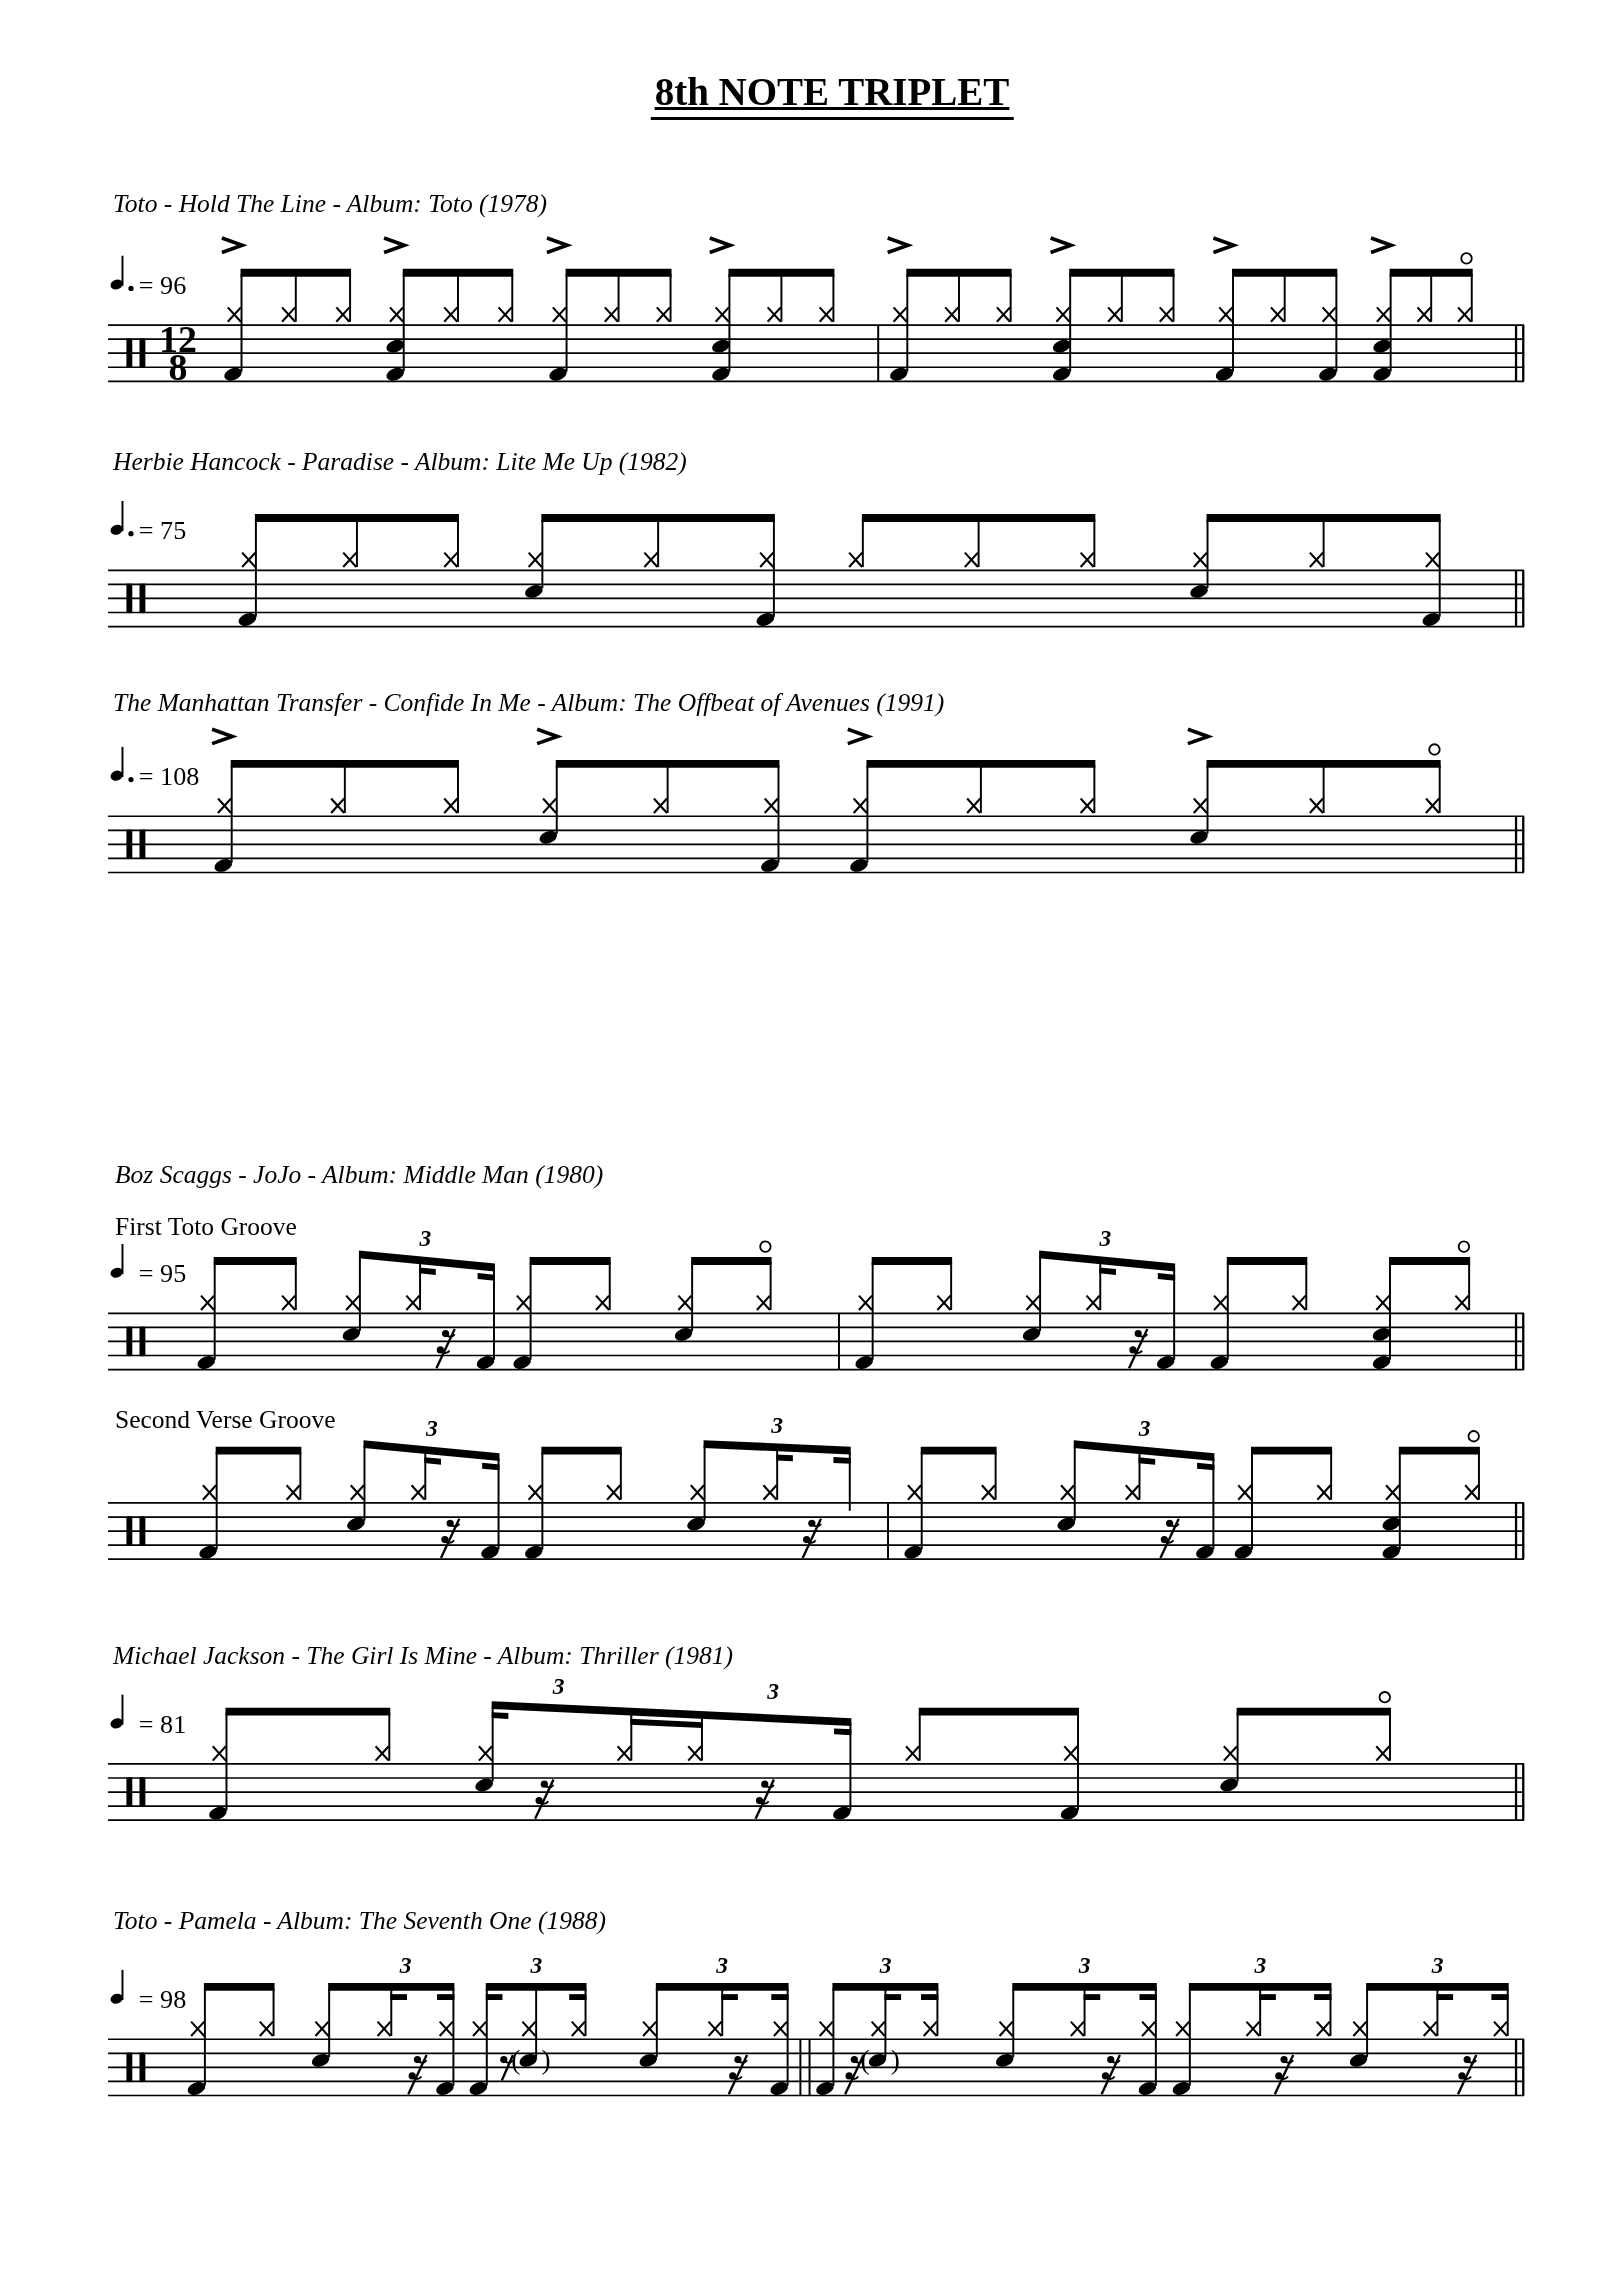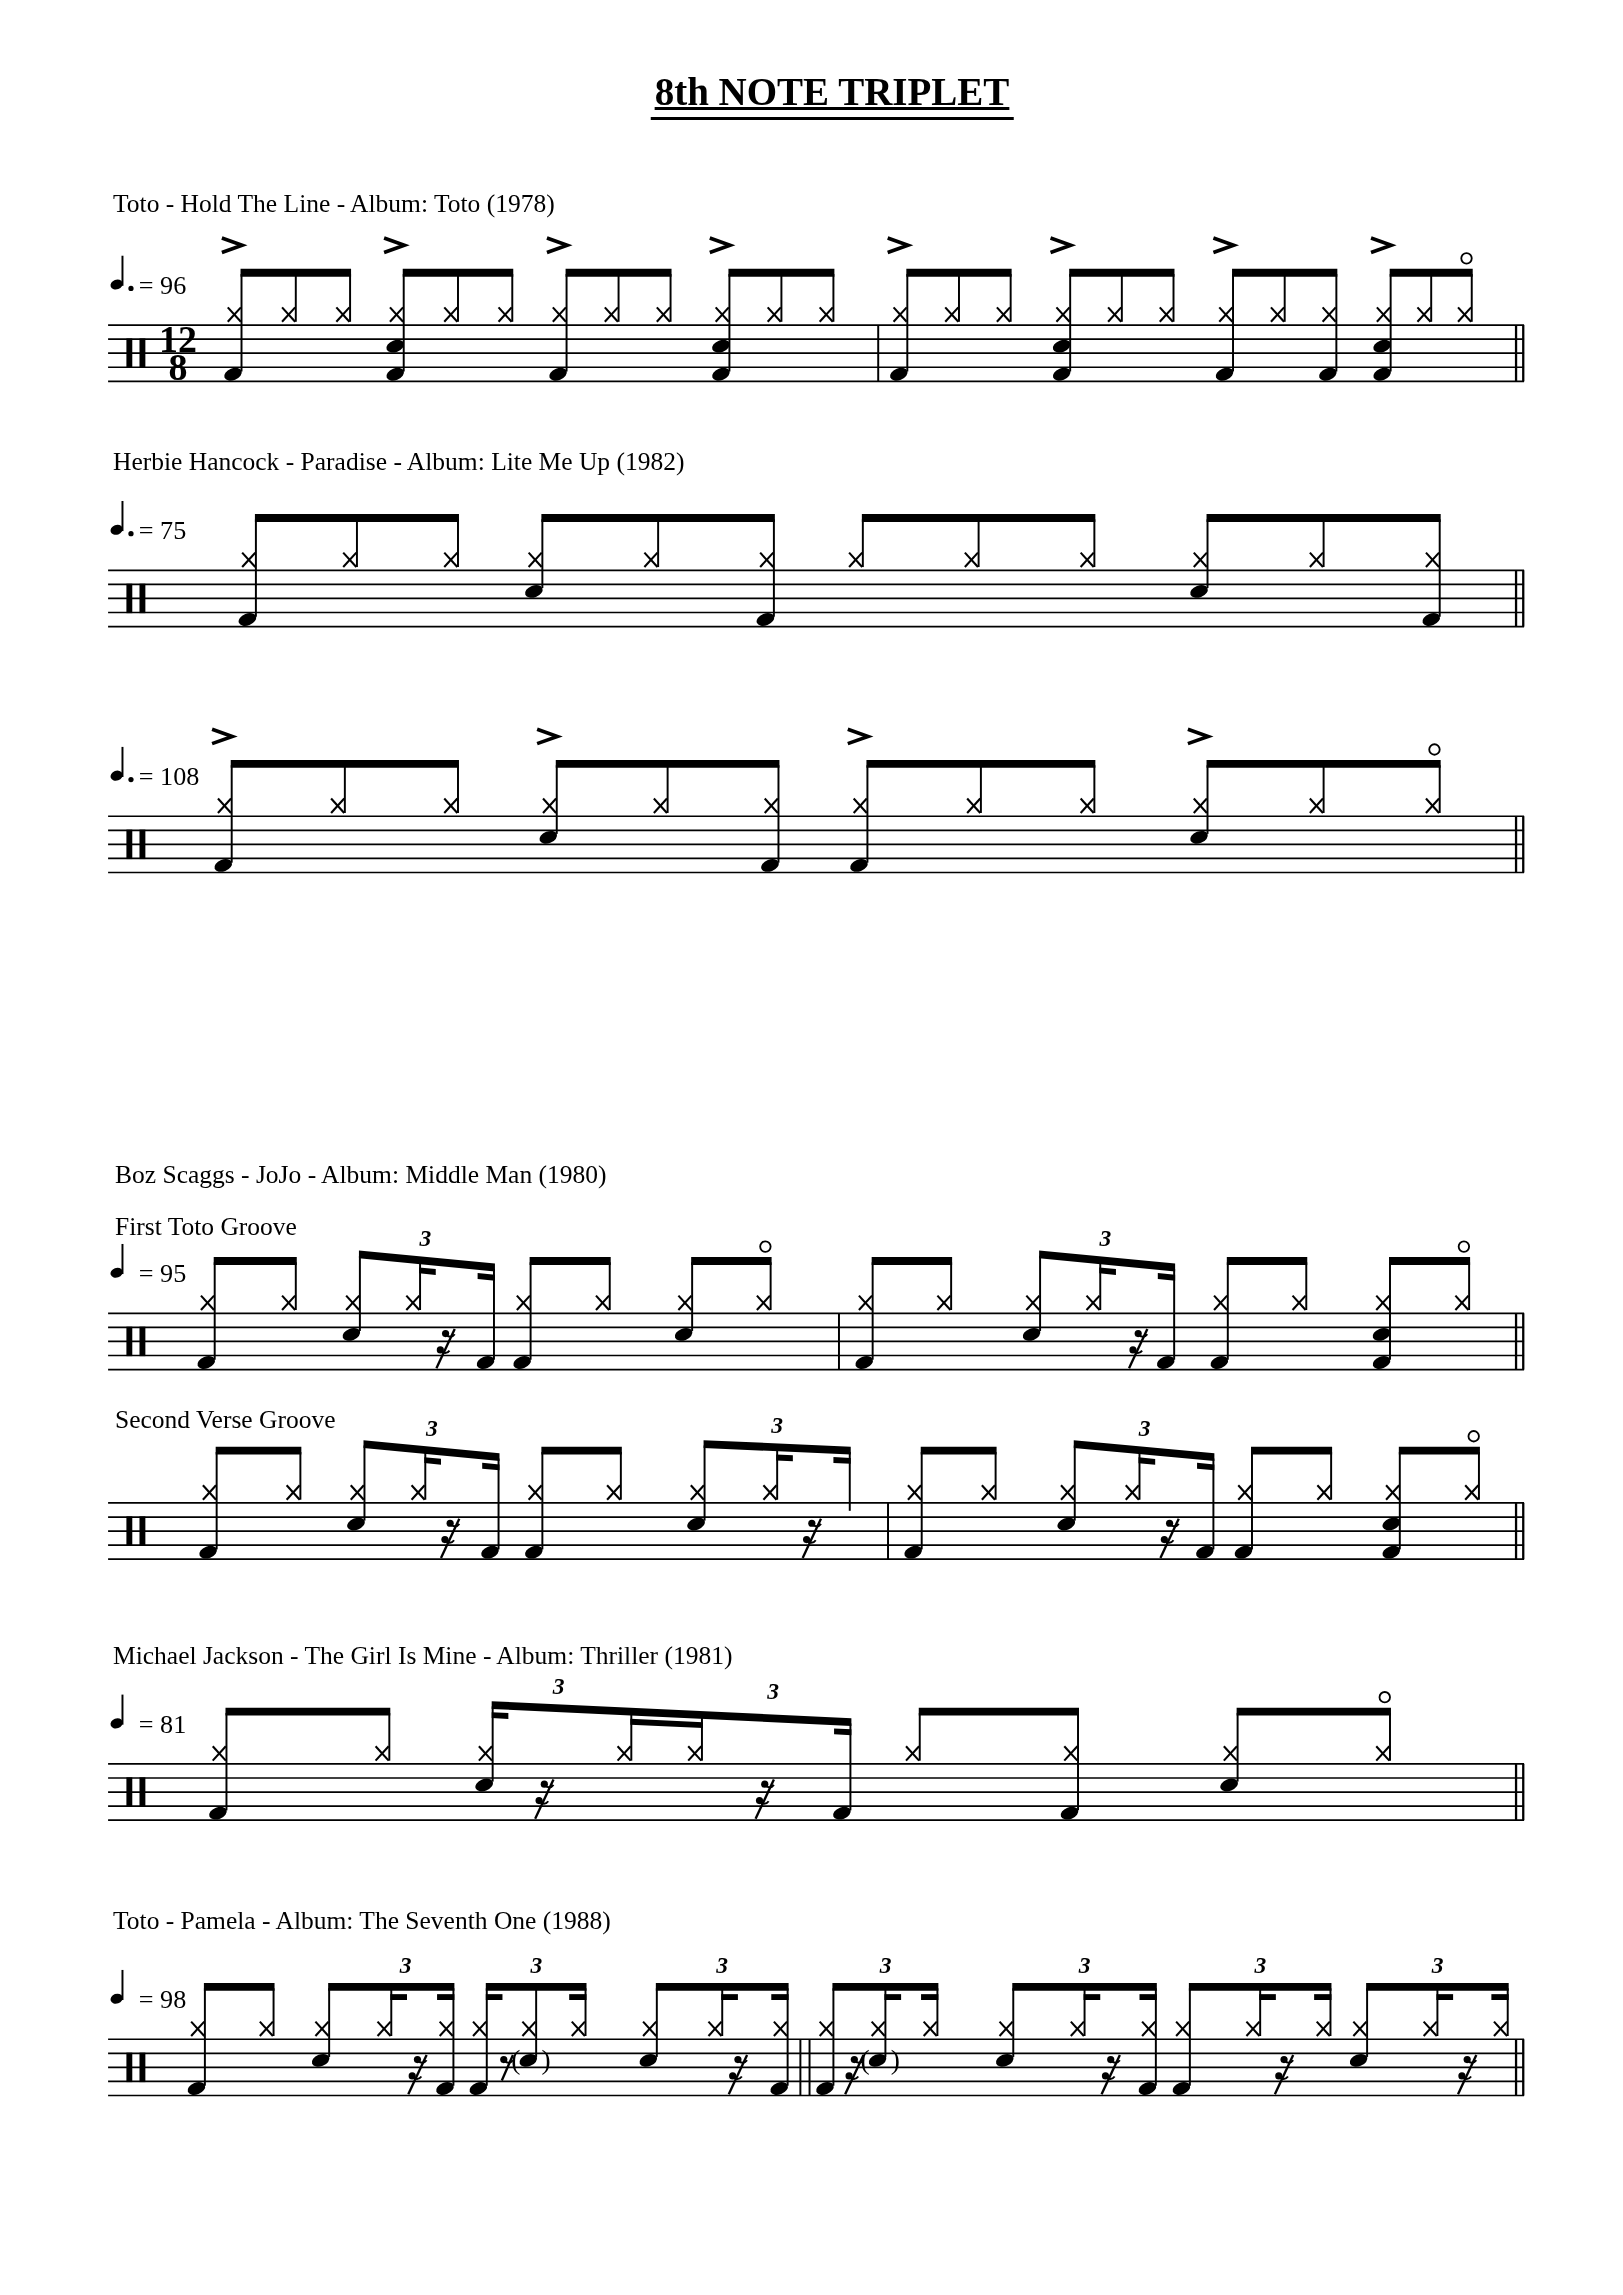--- a/index.html
+++ b/index.html
@@ -2,21 +2,21 @@
 <html style="font-size:10.5px"><head>
 <meta charset="utf-8">
 <style>
   html,body { margin:0; padding:0; background:#ffffff; }
   #page { position:relative; width:1623px; height:2295px; background:#ffffff; overflow:hidden;
           font-family:"Liberation Serif", serif; color:#000; }
   #score { position:absolute; top:0; left:0; }
   .section-title { position:absolute; transform:translateX(-50%); white-space:nowrap;
                    font-weight:bold; font-size:39px; letter-spacing:0px;
                    border-bottom:3.3px solid #000; padding:0 3.9px 2.6px 3.9px;text-decoration:underline; }
-  .song-title { position:absolute; font-size:25.5px; white-space:nowrap; }
+  .song-title { position:absolute; font-size:25.5px; white-space:nowrap;font-style:italic; }
   .song-subtitle { position:absolute; font-size:25.5px; white-space:nowrap; }
 </style>
 </head>
 <body>
 
 <div id="page">
   <svg id="score" width="1623" height="2295" viewBox="0 0 2481 3509" xmlns="http://www.w3.org/2000/svg">
       <line x1="165" y1="497" x2="2330" y2="497" stroke="#000000" stroke-width="2.6"></line>
       <line x1="165" y1="518.5" x2="2330" y2="518.5" stroke="#000000" stroke-width="2.6"></line>
       <line x1="165" y1="540" x2="2330" y2="540" stroke="#000000" stroke-width="2.6"></line>
@@ -687,19 +687,20 @@
       <path d="M 2243 3151 Q 2252 3157 2257 3150" fill="none" stroke="#000000" stroke-width="3"></path>
       <circle cx="2235" cy="3174" r="5.5" fill="#000000"></circle>
       <path d="M 2235 3176 Q 2244 3182 2249 3175" fill="none" stroke="#000000" stroke-width="3"></path>
       <line x1="2257" y1="3142" x2="2229" y2="3202" stroke="#000000" stroke-width="3.6"></line>
     </svg>
 
   <div class="section-title" style="top:69px;  left:832px">8th NOTE TRIPLET</div>
 
   <div class="song-title" style="top:189px;  left:113px">Toto - Hold The Line - Album: Toto (1978)</div>
   <div class="song-title" style="top:447px;  left:113px">Herbie Hancock - Paradise - Album: Lite Me Up (1982)</div>
+  <div class="song-title" style="top:688px; left:113px">The Manhattan Transfer - Confide In Me - Album: The Offbeat of Avenues (1991)</div>
   <div class="song-title" style="top:1160px; left:115px">Boz Scaggs - JoJo - Album: Middle Man (1980)</div>
   <div class="song-subtitle" style="top:1212px; left:115px">First Toto Groove</div>
   <div class="song-subtitle" style="top:1405px; left:115px">Second Verse Groove</div>
   <div class="song-title" style="top:1641px; left:113px">Michael Jackson - The Girl Is Mine - Album: Thriller (1981)</div>
   <div class="song-title" style="top:1906px; left:113px">Toto - Pamela - Album: The Seventh One (1988)</div>
 </div>
 
 
 </body></html>

